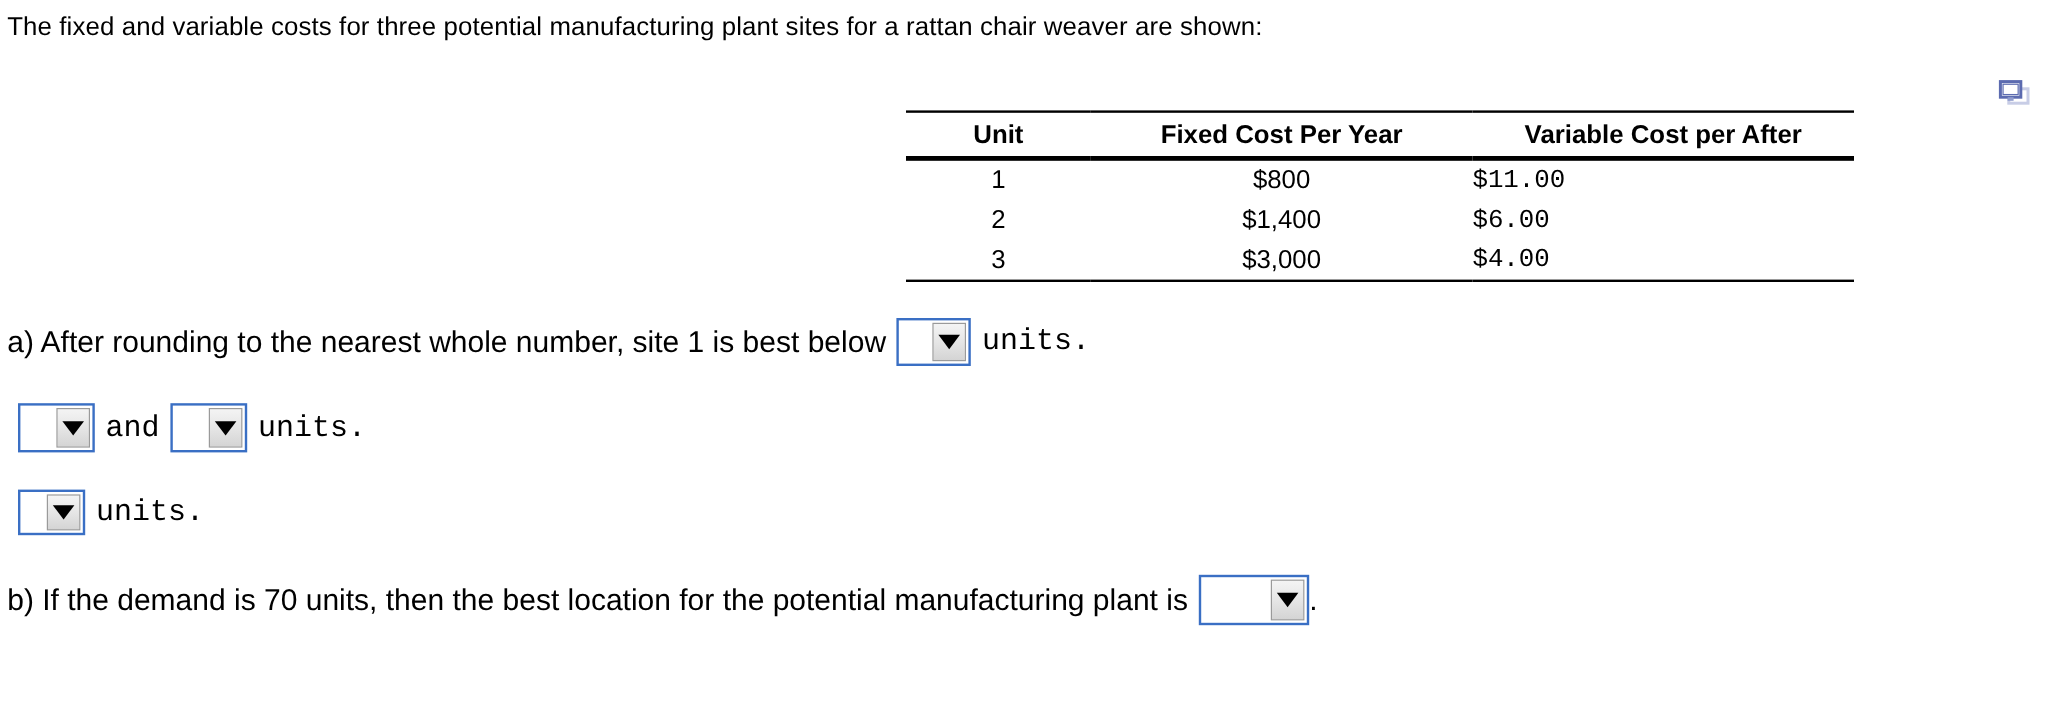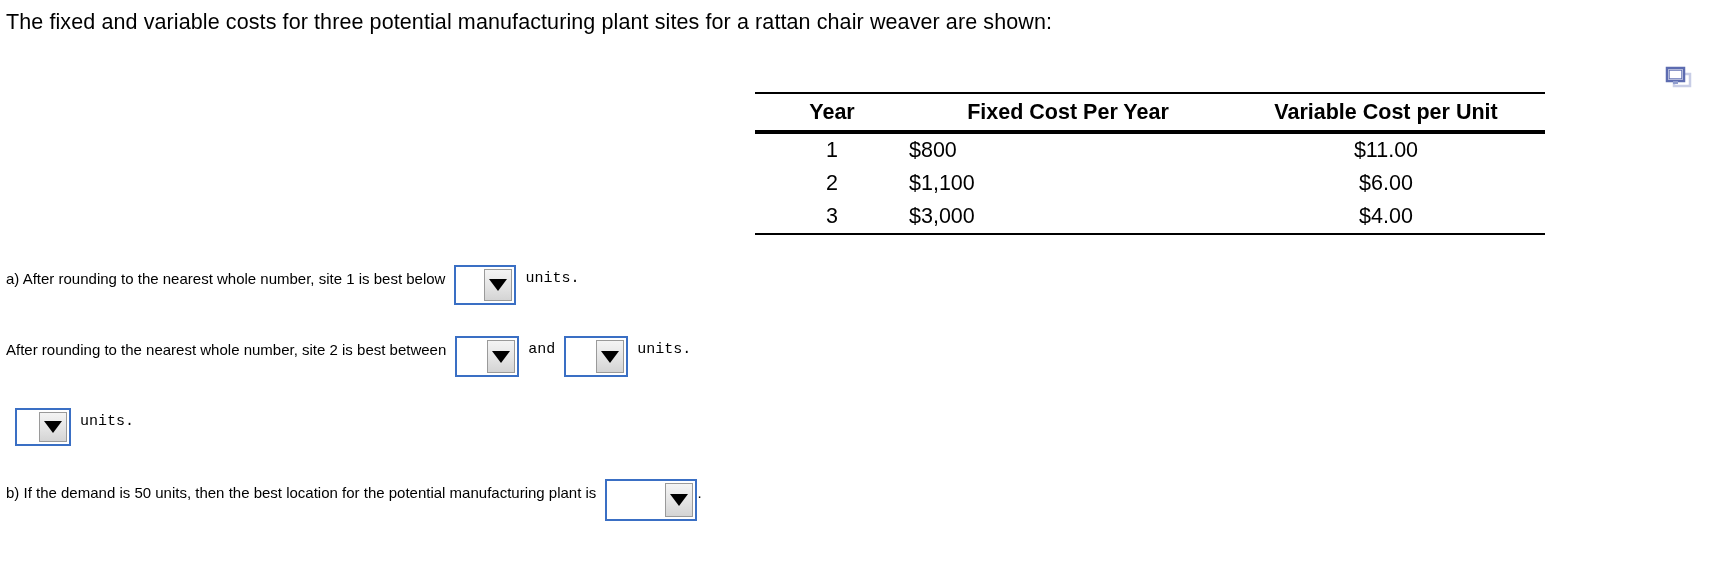--- a/index.html
+++ b/index.html
@@ -72,33 +72,33 @@
     height: 33px;
     vertical-align: middle;
   }
   table.cost-table tbody tr:last-child td {
     border-bottom: 2.5px solid #000;
   }
   .col-site    { width: 154px; text-align: center; }
   .col-fixed   { width: 318px; text-align: center; }
   .col-var     { width: 318px; text-align: center; }
 
-  td.num-fixed { text-align: left; padding-right: 30px; }
-  td.num-var   { text-align: center; padding-right: 30px; }
+  td.num-fixed { text-align: center; padding-right: 30px; }
+  td.num-var   { padding-right: 30px; font-family: Liberation Mono, monospace; }
   td.num-site  { text-align: center; }
 
   
   .ans-line {
     position: absolute;
     left: 6px;
-    font-size: 15px;
+    font-size: 25px;
     line-height: 28px;
     white-space: nowrap;
     display: flex;
-    align-items: flex-start;
+    align-items: center;
   }
   .ans-line .txt { display: inline-block; }
   .ans-line .sp-l { margin-left: 9px; font-family: Liberation Mono, monospace; }
 
   #line-a  { top: 265px; }
   #line-b  { top: 336px; }
   #line-c  { top: 408px; }
   #line-d  { top: 479px; }
 
   
@@ -149,34 +149,34 @@
       <rect x="3" y="2" width="17" height="13" fill="#ffffff" stroke="#5c6bb0" stroke-width="2.5"></rect>
       <rect x="5.2" y="4.2" width="12.6" height="8.6" fill="#ffffff" stroke="#5c6bb0" stroke-width="1"></rect>
       <rect x="9" y="15" width="5" height="3" fill="#8f9ccd"></rect>
     </svg>
   </div>
 
   <div class="cost-table-wrap">
     <table class="cost-table">
       <thead>
         <tr>
-          <th class="col-site">Year</th>
+          <th class="col-site">Unit</th>
           <th class="col-fixed">Fixed Cost Per Year</th>
-          <th class="col-var">Variable Cost per Unit</th>
+          <th class="col-var">Variable Cost per After</th>
         </tr>
       </thead>
       <tbody>
         <tr>
           <td class="num-site">1</td>
           <td class="num-fixed">$800</td>
           <td class="num-var">$11.00</td>
         </tr>
         <tr>
           <td class="num-site">2</td>
-          <td class="num-fixed">$1,100</td>
+          <td class="num-fixed">$1,400</td>
           <td class="num-var">$6.00</td>
         </tr>
         <tr>
           <td class="num-site">3</td>
           <td class="num-fixed">$3,000</td>
           <td class="num-var">$4.00</td>
         </tr>
       </tbody>
     </table>
   </div>
@@ -185,21 +185,20 @@
     <span class="txt">a) After rounding to the nearest whole number, site 1 is best below</span>
     <span class="select-box sel-w62 sp-l">
       <span class="btn">
         <span class="caret"></span>
       </span>
     </span>
     <span class="txt sp-l">units.</span>
   </div>
 
   <div class="ans-line" id="line-b">
-    <span class="txt">After rounding to the nearest whole number, site 2 is best between</span>
     <span class="select-box sel-w64 sp-l">
       <span class="btn">
         <span class="caret"></span>
       </span>
     </span>
     <span class="txt sp-l">and</span>
     <span class="select-box sel-w64 sp-l">
       <span class="btn">
         <span class="caret"></span>
       </span>
@@ -210,21 +209,21 @@
   <div class="ans-line" id="line-c">
     <span class="select-box sel-w56 sp-l">
       <span class="btn">
         <span class="caret"></span>
       </span>
     </span>
     <span class="txt sp-l">units.</span>
   </div>
 
   <div class="ans-line" id="line-d">
-    <span class="txt">b) If the demand is 50 units, then the best location for the potential manufacturing plant is</span>
+    <span class="txt">b) If the demand is 70 units, then the best location for the potential manufacturing plant is</span>
     <span class="select-box sel-w92 sp-l">
       <span class="btn">
         <span class="caret"></span>
       </span>
     </span>
     <span class="txt">.</span>
   </div>
 
 </div>
 

